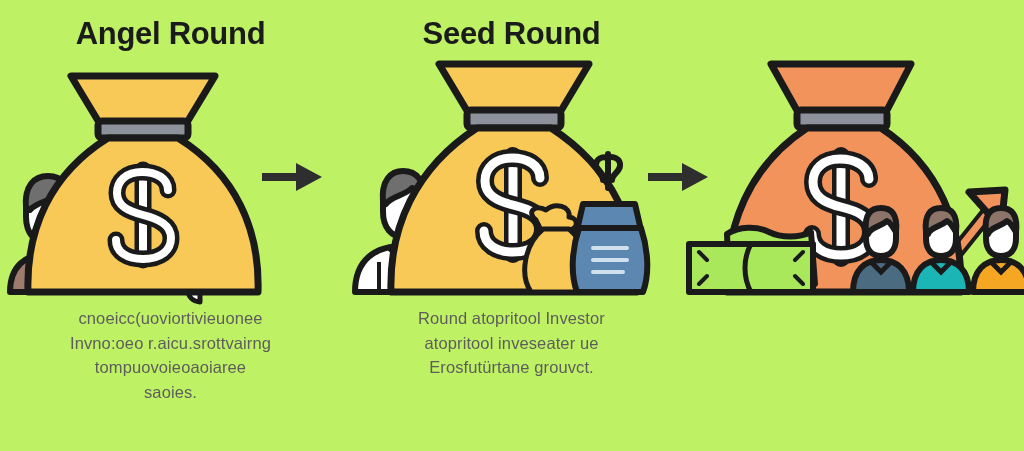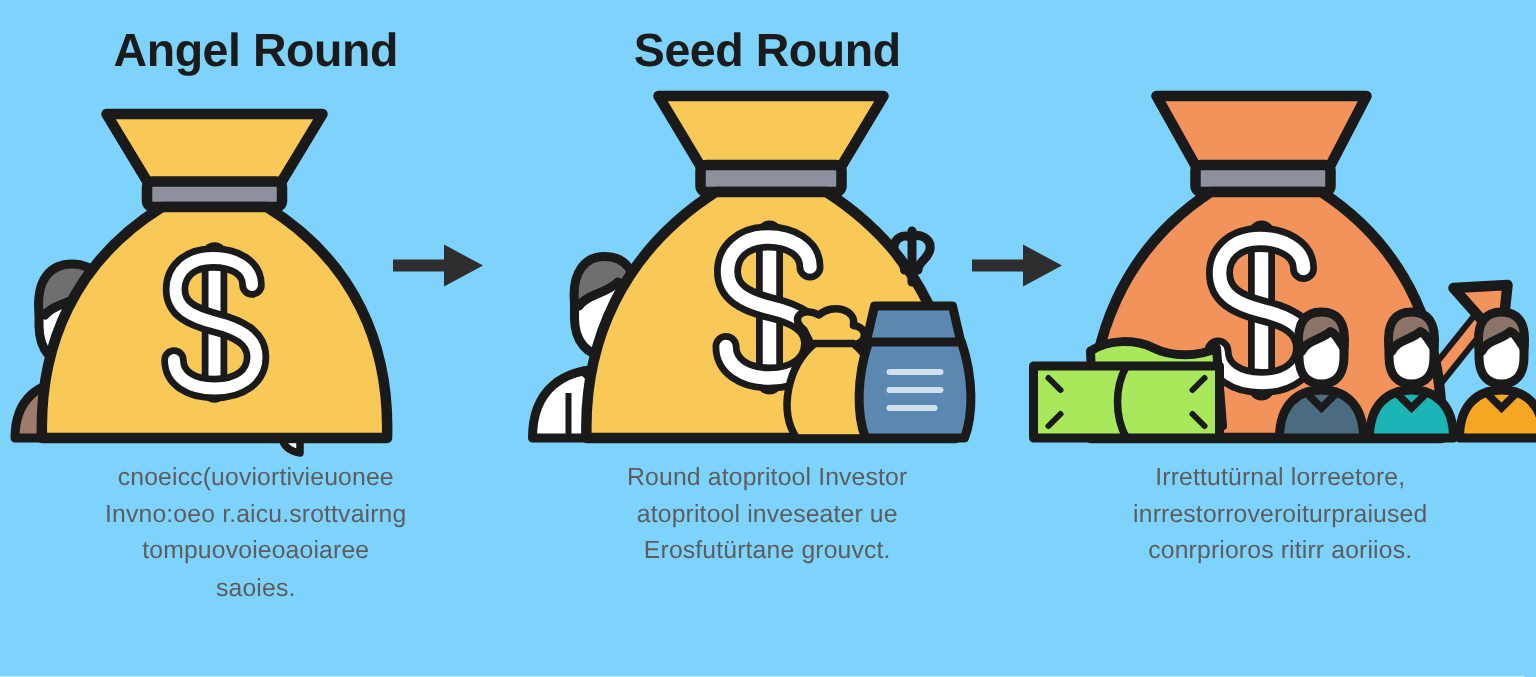--- a/index.html
+++ b/index.html
@@ -11,21 +11,21 @@
     width: 1024px;
     height: 451px;
     font-family: "Liberation Sans", sans-serif;
     overflow: hidden;
     position: relative;
   }
   .stage {
     position: relative;
     width: 1024px;
     height: 451px;
-    background: #7dd3fc;
+    background: #bef264;
   }
   .column {
     position: absolute;
     top: 0;
     width: 341px;
     height: 451px;
   }
   .col-1 { left: 0px; }
   .col-2 { left: 341px; }
   .col-3 { left: 683px; }
@@ -227,20 +227,15 @@
           <path d="M243 170 C241 152 248 146 258 146 C268 146 275 152 273 170 C269 164 267 160 264 159 C257 165 248 165 245 172 Z" fill="#8C7468" stroke="#1a1a1a" stroke-width="6" stroke-linejoin="round"></path>
 
           <path d="M290 230 C290 208 302 198 318 198 C334 198 346 208 346 230 Z" fill="#F5A623" stroke="#1a1a1a" stroke-width="6" stroke-linejoin="round"></path>
           <path d="M306 198 L318 210 L330 198" fill="none" stroke="#1a1a1a" stroke-width="5"></path>
           <path d="M303 168 C303 158 309 152 318 152 C327 152 333 158 333 168 L333 176 C333 188 327 194 318 194 C309 194 303 188 303 176 Z" fill="#ffffff" stroke="#1a1a1a" stroke-width="6" stroke-linejoin="round"></path>
           <path d="M303 170 C301 152 308 146 318 146 C328 146 335 152 333 170 C329 164 327 160 324 159 C317 165 308 165 305 172 Z" fill="#8C7468" stroke="#1a1a1a" stroke-width="6" stroke-linejoin="round"></path>
         </g>
       </svg>
     </div>
 
-    <div class="caption">
-      <span>Irrettutürnal lorreetore,</span>
-      <span>inrrestorroveroiturpraiused</span>
-      <span>conrprioros ritirr aoriios.</span>
-    </div>
   </div>
 
 </div>
 
 </body></html>

